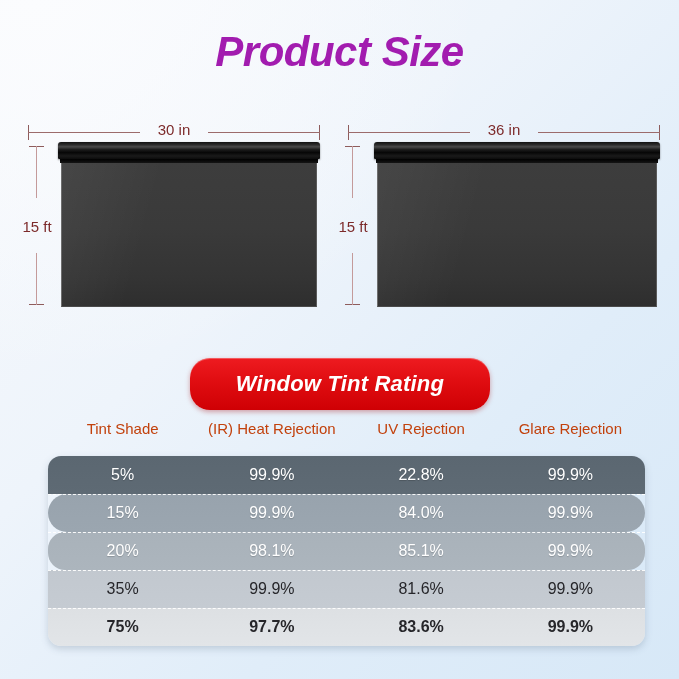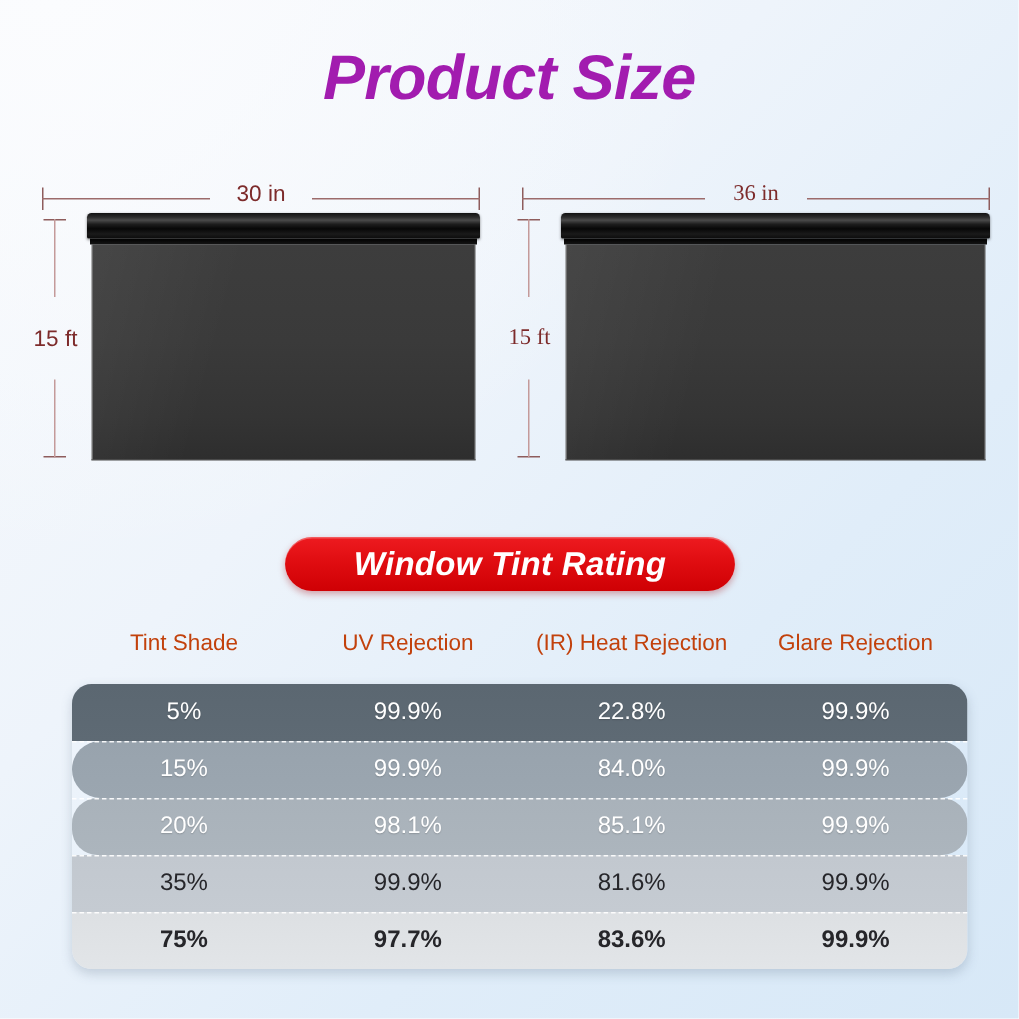--- a/index.html
+++ b/index.html
@@ -27,21 +27,21 @@
     font-size:42px;
     font-weight:bold;
     font-style:italic;
     color:#a21caf;
     letter-spacing:-0.5px;
   }
 
   
   .roll-wrap { position:absolute; }
   #roll-left  { left:20px;  top:112px; width:300px; height:195px; }
-  #roll-right { left:340px; top:112px; width:320px; height:195px;font-family:Liberation Serif, serif; }
+  #roll-right { left:340px; top:112px; width:320px; height:195px; }
 
   
   .dim-h {
     position:absolute; left:8px; right:0; top:10px;
     height:20px;
   }
   .dim-h .line {
     position:absolute; top:10px; height:1px;
     background:#9c6b6b;
   }
@@ -117,21 +117,21 @@
       linear-gradient(to bottom, #3d3d3d 0%, #3a3a3a 45%, #343434 80%, #2e2e2e 100%);
     border-left:1px solid #6e6e6e;
     border-right:1px solid #5a5a5a;
     border-bottom:1px solid #4a4a4a;
   }
 
   
   .banner {
     position:absolute;
     left:190px; top:358px;
-    width:300px; height:36px;
+    width:300px; height:52px;
     border-radius:20px;
     background:linear-gradient(to bottom, #ee1b20 0%, #e00d11 45%, #cf0004 100%);
     box-shadow:0 2px 5px rgba(160,0,10,.35), inset 0 1px 0 rgba(255,255,255,.28);
     display:flex; align-items:center; justify-content:center;
   }
   .banner span {
     color:#ffffff;
     font-size:22px;
     font-weight:bold;
     font-style:italic;
@@ -243,22 +243,22 @@
       <div class="film"></div>
     </div>
   </div>
 
   <div class="banner">
     <span>Window Tint Rating</span>
   </div>
 
   <div class="thead">
     <div class="th">Tint Shade</div>
+    <div class="th">(IR) Heat Rejection</div>
     <div class="th">UV Rejection</div>
-    <div class="th">(IR) Heat Rejection</div>
     <div class="th">Glare Rejection</div>
   </div>
 
   <div class="tbl">
 
     <div class="trow r0 light-text">
       <div class="td">5%</div>
       <div class="td">99.9%</div>
       <div class="td">22.8%</div>
       <div class="td">99.9%</div>

